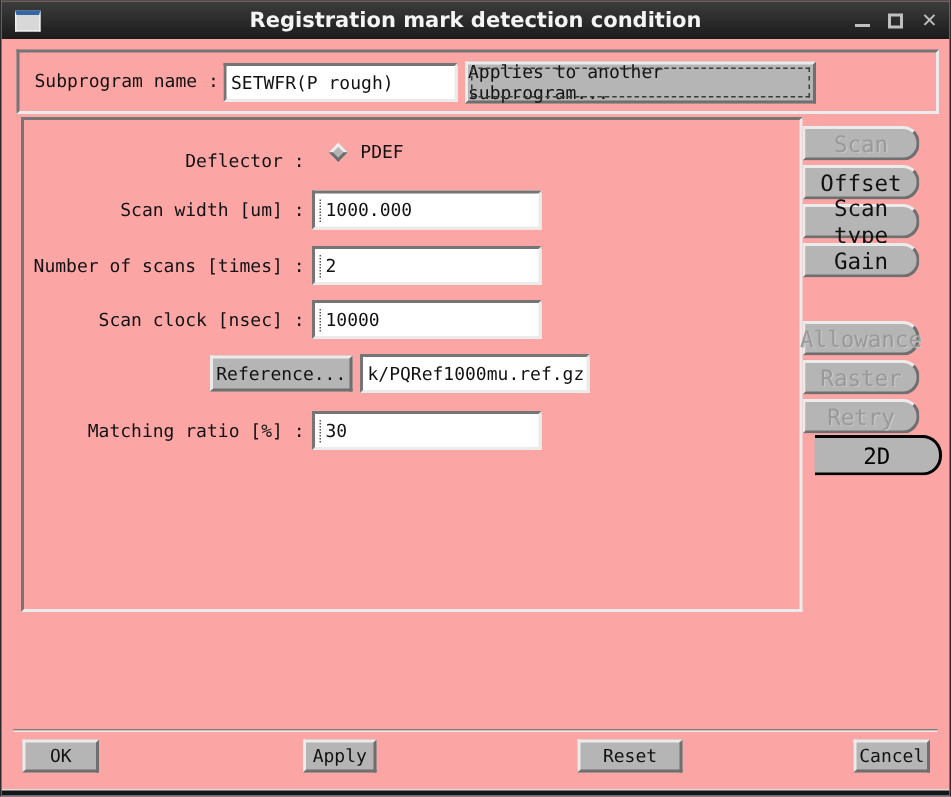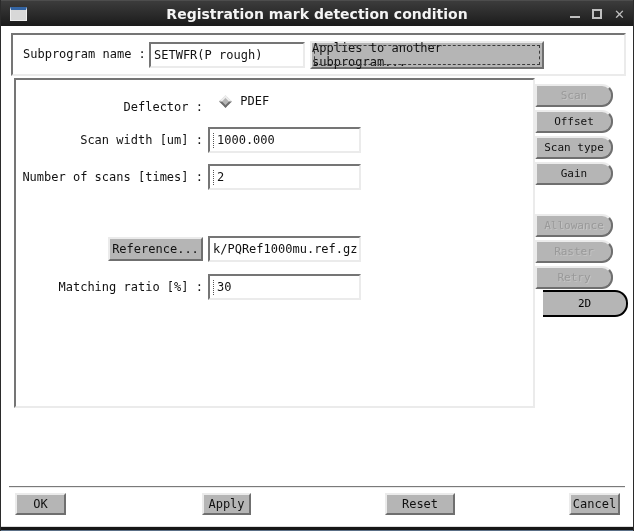--- a/index.html
+++ b/index.html
@@ -1,19 +1,19 @@
 <!DOCTYPE html>
 <html><head>
 <meta charset="utf-8">
 <style>
   html,body{margin:0;padding:0;background:#777;}
   *,*::before,*::after{box-sizing:border-box;}
   .window{
     position:relative;width:634px;height:531px;overflow:hidden;
-    background:#ffffff;
+    background:#fca5a5;
     font-family:"DejaVu Sans Mono","Liberation Mono",monospace;
     font-size:12px;color:#111;
     border-left:1px solid #2b2b2b;border-right:1px solid #2b2b2b;
   }
   
   .titlebar{
     position:absolute;left:0;top:0;right:0;height:26px;
     background:linear-gradient(#3c3c3c,#1b1b1b);
     border-top:1px solid #4d4d4d;
     display:flex;align-items:center;
@@ -55,21 +55,21 @@
   .form-field{position:absolute;left:192px;top:0;width:153px;height:26px;}
   .radio-group{position:absolute;left:196px;top:0;height:26px;display:flex;align-items:center;gap:28px;flex-direction:column;}
   .radio-opt{display:flex;align-items:center;gap:8px;}
   .diamond{width:9px;height:9px;transform:rotate(45deg);background:#b5b5b5;
            border:2px solid;border-color:#eeeeee #6d6d6d #6d6d6d #eeeeee;margin:0 2px;}
   .ref-btn{position:absolute;left:92px;top:1px;width:95px;height:24px;}
   
   .tab{position:absolute;left:534px;width:78px;height:23px;
        border:2px solid;border-color:#ebebeb #6f6f6f #6f6f6f #ebebeb;
        border-radius:0 11px 11px 0;background:#b5b5b5;
-       display:flex;align-items:center;justify-content:center;font-size:11px;}
+       display:flex;align-items:center;justify-content:center;font-size:15px;text-align:center;}
   .tab.disabled{color:#999999;text-shadow:1px 1px 0 #c4c4c4;}
   .tab.active{left:542px;width:85px;height:27px;border:2px solid #000;border-left:none;
        border-radius:0 13px 13px 0;z-index:5;color:#000;}
   
   .footer-sep{position:absolute;left:8px;right:8px;top:486px;height:0;
        border-top:1px solid #7a7a7a;border-bottom:1px solid #e9e9e9;}
   .footer-btn{position:absolute;top:493px;height:22px;}
   .win-bottom{position:absolute;left:0;right:0;bottom:0;height:5px;
        background:#161616;border-bottom:1px solid #5c7087;border-top:1px solid #dcdcdc;}
 </style>
@@ -123,22 +123,29 @@
     </div>
 
     <div class="form-row" style="top:84px;">
       <span class="form-label">Number of scans [times] :</span>
       <div class="field form-field">
         <span class="ibeam"></span>
         <span>2</span>
       </div>
     </div>
 
+    <div class="form-row" style="top:120px;">
+      <span class="form-label">Scan clock [nsec] :</span>
+      <div class="field form-field">
+        <span class="ibeam"></span>
+        <span>10000</span>
+      </div>
+    </div>
 
-    <div class="form-row" style="top:156px;">
+    <div class="form-row" style="top:156px;margin-left:32px;">
       <div class="btn raised ref-btn">
         <span>Reference...</span>
       </div>
       <div class="field form-field">
         <span>k/PQRef1000mu.ref.gz</span>
       </div>
     </div>
 
     <div class="form-row" style="top:194px;">
       <span class="form-label">Matching ratio [%] :</span>

